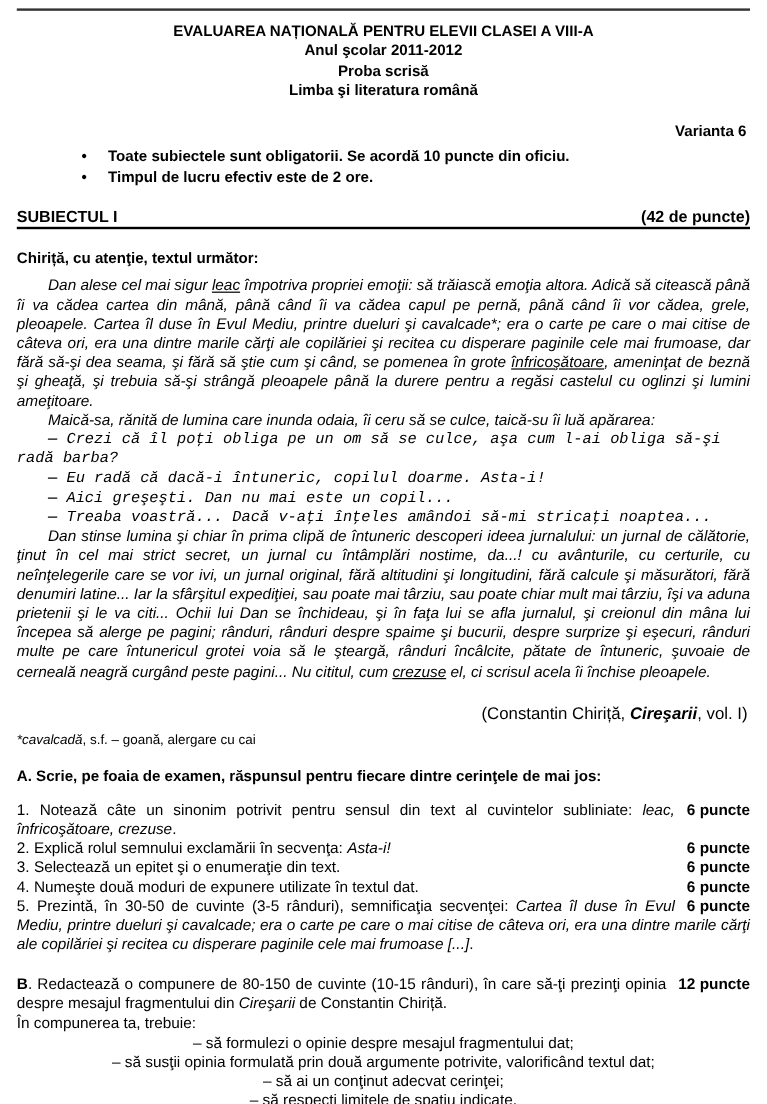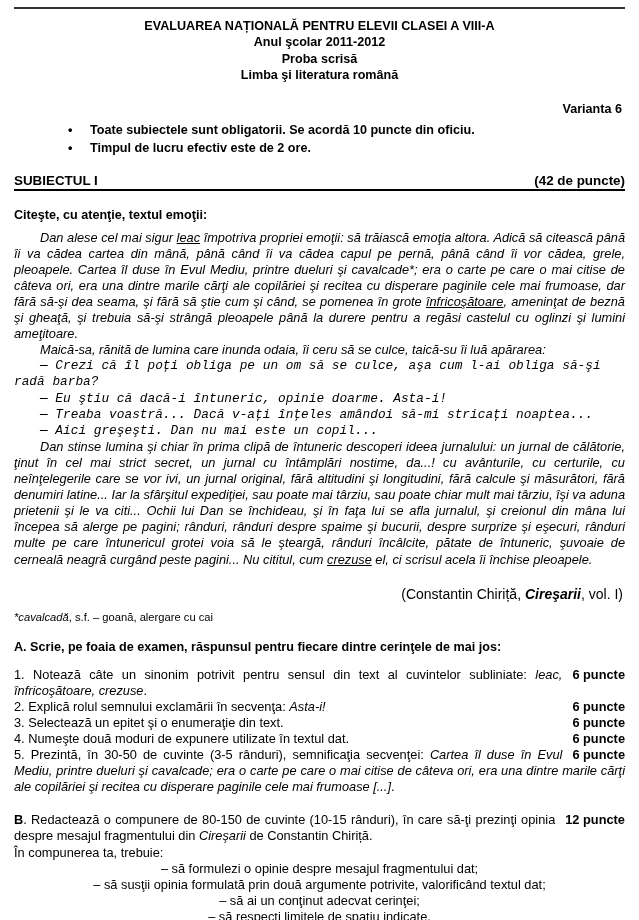--- a/index.html
+++ b/index.html
@@ -207,31 +207,31 @@
       <span class="bullet">•</span>
       <span>Timpul de lucru efectiv este de 2 ore.</span>
     </li>
   </ul>
 
   <div class="subject-bar">
     <span>SUBIECTUL I</span>
     <span>(42 de puncte)</span>
   </div>
 
-  <div class="read-prompt">Citeşte, cu atenţie, textul emoţii:</div>
+  <div class="read-prompt">Chiriță, cu atenţie, textul următor:</div>
 
   <div class="excerpt">
     <p><span>Dan alese cel mai sigur </span><u>leac</u><span> împotriva propriei emoţii: să trăiască emoţia altora. Adică să citească până îi va cădea cartea din mână, până când îi va cădea capul pe pernă, până când îi vor cădea, grele, pleoapele. Cartea îl duse în Evul Mediu, printre dueluri şi cavalcade*; era o carte pe care o mai citise de câteva ori, era una dintre marile cărţi ale copilăriei şi recitea cu disperare paginile cele mai frumoase, dar fără să-şi dea seama, şi fără să ştie cum şi când, se pomenea în grote </span><u>înfricoşătoare</u><span>, ameninţat de beznă şi gheaţă, şi trebuia să-şi strângă pleoapele până la durere pentru a regăsi castelul cu oglinzi şi lumini ameţitoare.</span></p>
 
     <p>Maică-sa, rănită de lumina care inunda odaia, îi ceru să se culce, taică-su îi luă apărarea:</p>
 
     <p class="dialogue">— Crezi că îl poţi obliga pe un om să se culce, aşa cum l-ai obliga să-şi radă barba?</p>
-    <p class="dialogue">— Eu ştiu că dacă-i întuneric, opinie doarme. Asta-i!</p>
+    <p class="dialogue">— Eu radă că dacă-i întuneric, copilul doarme. Asta-i!</p>
+    <p class="dialogue">— Aici greşeşti. Dan nu mai este un copil...</p>
     <p class="dialogue">— Treaba voastră... Dacă v-aţi înţeles amândoi să-mi stricaţi noaptea...</p>
-    <p class="dialogue">— Aici greşeşti. Dan nu mai este un copil...</p>
 
     <p><span>Dan stinse lumina şi chiar în prima clipă de întuneric descoperi ideea jurnalului: un jurnal de călătorie, ţinut în cel mai strict secret, un jurnal cu întâmplări nostime, da...! cu avânturile, cu certurile, cu neînţelegerile care se vor ivi, un jurnal original, fără altitudini şi longitudini, fără calcule şi măsurători, fără denumiri latine... Iar la sfârşitul expediţiei, sau poate mai târziu, sau poate chiar mult mai târziu, îşi va aduna prietenii şi le va citi... Ochii lui Dan se închideau, şi în faţa lui se afla jurnalul, şi creionul din mâna lui începea să alerge pe pagini; rânduri, rânduri despre spaime şi bucurii, despre surprize şi eşecuri, rânduri multe pe care întunericul grotei voia să le şteargă, rânduri încâlcite, pătate de întuneric, şuvoaie de cerneală neagră curgând peste pagini... Nu cititul, cum </span><u>crezuse</u><span> el, ci scrisul acela îi închise pleoapele.</span></p>
   </div>
 
   <div class="attribution"><span>(Constantin Chiriță, </span><span class="work">Cireşarii</span><span>, vol. I)</span></div>
 
   <div class="footnote"><span class="term">*cavalcadă</span><span>, s.f. – goană, alergare cu cai</span></div>
 
   <div class="part-heading"><span class="letter">A.</span><span> Scrie, pe foaia de examen, răspunsul pentru fiecare dintre cerinţele de mai jos:</span></div>
 

